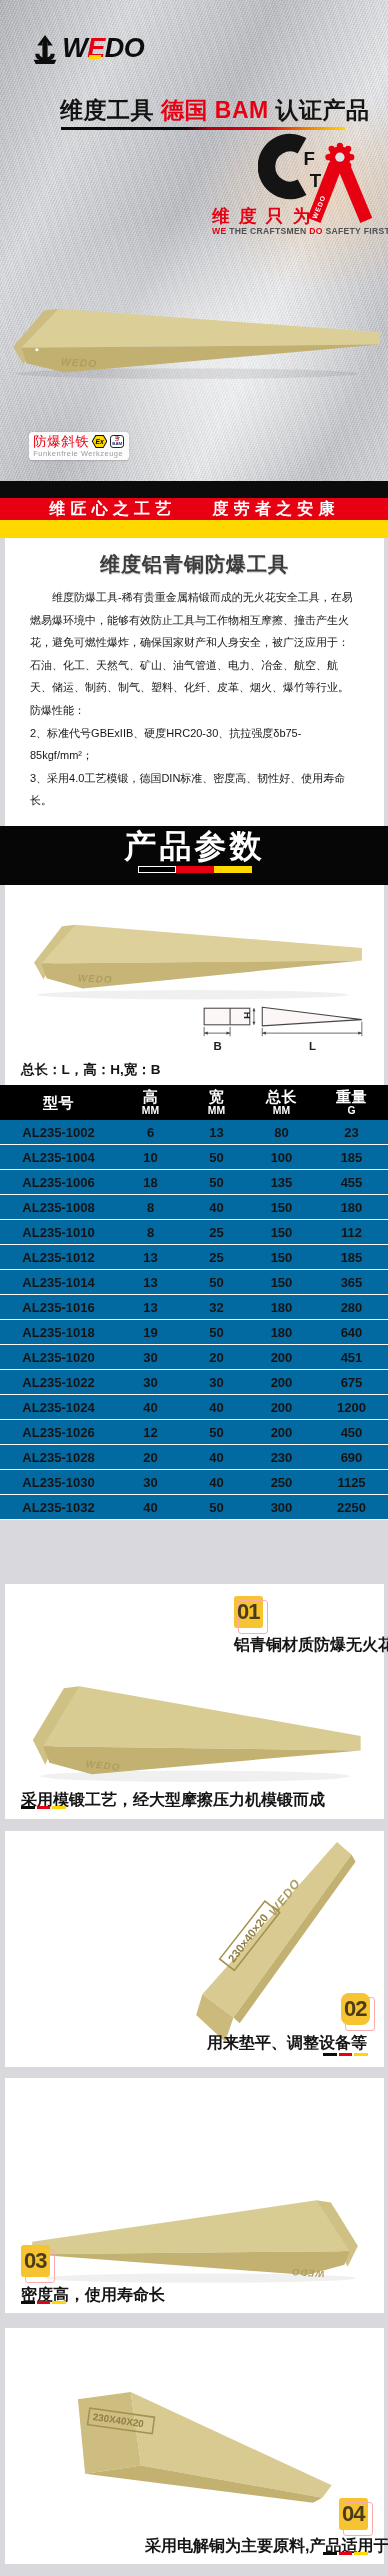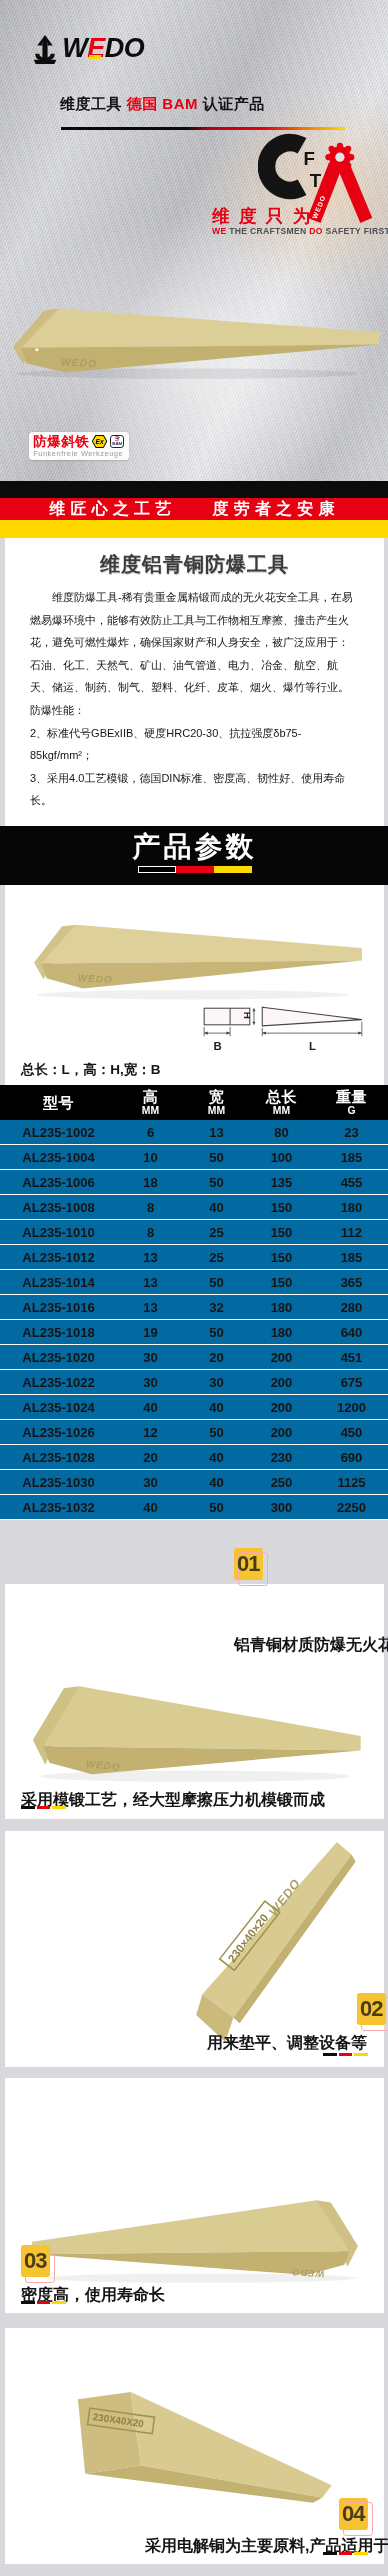--- a/index.html
+++ b/index.html
@@ -11,35 +11,35 @@
   .hero{position:absolute;left:0;top:0;width:389px;height:481px;
     background:
       radial-gradient(ellipse 55% 35% at 84% 40%, rgba(255,170,80,.25), transparent 60%),
       radial-gradient(ellipse 75% 45% at 50% 74%, rgba(255,255,255,.55), transparent 65%),
       repeating-linear-gradient(115deg, rgba(255,255,255,.20) 0 0.5px, rgba(118,120,126,.17) 0.5px 1.6px, rgba(205,206,210,.12) 1.6px 2.6px),
       linear-gradient(115deg,#b4b5b9 0%,#dcdde0 22%,#bdbec3 45%,#e9eaec 68%,#c4c5c9 88%,#d5d6d9 100%);}
   .brandrow{position:absolute;left:33px;top:33px;display:flex;align-items:center;gap:5.2px;}
   .brandtext{font-size:27px;font-style:italic;font-weight:900;color:#0d0d0d;letter-spacing:-0.5px;}
   .brandtext .e{position:relative;color:#e60012;}
   .brandtext .e::after{content:"";position:absolute;left:1.6px;bottom:4.1px;width:12.4px;height:3.6px;background:#ffd800;transform:skewX(-14deg);}
-  .headline{position:absolute;left:60px;top:95px;font-size:15px;font-weight:900;color:#131313;letter-spacing:0.5px;white-space:nowrap;}
+  .headline{position:absolute;left:60px;top:95px;font-size:23px;font-weight:900;color:#131313;letter-spacing:0.5px;white-space:nowrap;}
   .headline .red{color:#e60012;}
   .headline-rule{position:absolute;left:61px;top:127px;width:284px;height:3.1px;
     background:linear-gradient(90deg,#0a0a0a 0%,#0a0a0a 44%,#b30010 52%,#e60012 72%,#f08a00 88%,#ffd800 100%);}
   .stampsvg{position:absolute;left:258px;top:131px;}
   .stamp-cn{position:absolute;left:212px;top:204px;font-size:17.6px;font-weight:900;color:#e60012;letter-spacing:9.3px;white-space:nowrap;}
   .stamp-en{position:absolute;left:212px;top:226px;font-size:8.6px;font-weight:700;color:#4d4f52;letter-spacing:0.3px;white-space:nowrap;}
   .stamp-en .red{color:#e60012;}
   .herowedge{position:absolute;left:11.4px;top:302px;}
 
   
   .cert{position:absolute;left:28.5px;top:432px;width:100px;height:27.5px;background:#fcfcfc;border-radius:3.6px;
         padding:2.6px 3.1px 1.6px 4.7px;box-shadow:0 0.5px 1.6px rgba(0,0,0,.15);}
   .cert-row{display:flex;align-items:center;gap:2.6px;}
-  .cert-title{font-size:13.5px;font-weight:700;color:#e60012;letter-spacing:0.5px;line-height:13.5px;white-space:nowrap;}
+  .cert-title{font-size:13.5px;font-weight:400;color:#e60012;letter-spacing:0.5px;line-height:13.5px;white-space:nowrap;}
   .hex{width:15.6px;height:13.5px;background:#0a0a0a;clip-path:polygon(25% 0,75% 0,100% 50%,75% 100%,25% 100%,0 50%);
        display:flex;align-items:center;justify-content:center;flex:none;}
   .hexin{width:13.5px;height:11.4px;background:#ffd900;clip-path:polygon(25% 0,75% 0,100% 50%,75% 100%,25% 100%,0 50%);
        display:flex;align-items:center;justify-content:center;font-size:6.7px;font-style:italic;font-weight:800;color:#000;}
   .bam{width:14.5px;height:13.5px;border:1px solid #222;border-radius:3.1px;background:#fff;display:flex;flex-direction:column;
        align-items:center;justify-content:center;flex:none;}
   .bamtext{font-size:4.4px;font-weight:800;color:#1b2a6b;line-height:4.1px;}
   .cert-sub{font-size:7.5px;color:#9a9b9e;letter-spacing:0.5px;margin-top:0.5px;white-space:nowrap;}
 
   
@@ -61,21 +61,21 @@
   .intro-title{position:absolute;left:0;top:551px;width:389px;text-align:center;font-size:20px;font-weight:900;
                color:#3c3c3c;letter-spacing:1px;text-shadow:0.5px 1px 1px rgba(0,0,0,.25);}
   .intro-text{position:absolute;left:30px;top:586px;width:328px;font-size:11px;line-height:22.6px;color:#161616;font-weight:500;}
   .intro-text p{margin:0;}
   .intro-text .para{text-indent:2em;}
 
   
   .banner{position:absolute;left:0;width:389px;background:#060606;display:flex;flex-direction:column;align-items:center;}
   #banner-params{top:826px;height:59px;}
   #banner-display{top:1519px;height:63px;}
-  .banner .t{color:#fff;font-size:28px;font-weight:900;letter-spacing:3.1px;margin-top:6.2px;line-height:29px;white-space:nowrap;}
+  .banner .t{color:#fff;font-size:32px;font-weight:900;letter-spacing:3.1px;margin-top:6.2px;line-height:29px;white-space:nowrap;}
   .flagbar{display:flex;margin-top:4.7px;}
   .flagbar .fb{width:38px;height:6.7px;}
   .flagbar .fk{background:#000;border:1px solid #fff;}
   .flagbar .fr{background:#e60012;}
   .flagbar .fy{background:#ffd800;}
 
   
   .paramwedge{position:absolute;left:32px;top:919px;}
   .diagram{position:absolute;left:200px;top:1004px;}
   .dims-note{position:absolute;left:21px;top:1061px;font-size:13.5px;font-weight:600;color:#141414;white-space:nowrap;}
@@ -361,21 +361,21 @@
         <div class="tcell c0">AL235-1032</div>
         <div class="tcell c1">40</div>
         <div class="tcell c2">50</div>
         <div class="tcell c3">300</div>
         <div class="tcell c4">2250</div>
       </div>
     </div>
 
 
   <div class="card" id="show1"></div>
-  <div class="numbadge" style="left:234px;top:1548px;">01</div>
+  <div class="numbadge" style="left:234px;top:1596px;">01</div>
   <div class="caption" style="left:234px;top:1635px;">铝青铜材质防爆无火花</div>
   <svg class="photo" style="left:28.5px;top:1678px;" width="335" height="106" viewBox="0 0 645 205">
     <ellipse cx="320" cy="190" rx="300" ry="11" fill="rgba(60,60,65,.08)"></ellipse>
     <polygon points="66,20 96,16 30,168 6,120" fill="#cfc084"></polygon>
     <polygon points="96,16 640,112 640,140 26,132" fill="#d9cc93"></polygon>
     <polygon points="26,132 640,140 120,186 38,164" fill="#c2b170"></polygon>
     <text class="engrave" x="108" y="172" font-size="19" transform="rotate(6 108 172)">WEDO</text>
   </svg>
   <div class="caption" style="left:21px;top:1790px;">采用模锻工艺，经大型摩擦压力机模锻而成</div>
   <div class="ministripe" style="left:21px;top:1806px;">
@@ -390,21 +390,21 @@
     <polygon points="348,30 356,44 132,356 120,345" fill="#c2b170"></polygon>
     <polygon points="60,300 120,345 104,392 48,340" fill="#cbba7c"></polygon>
     <g transform="translate(200,150) rotate(-52)">
       <text class="engrave" font-size="24">WEDO</text>
     </g>
     <g transform="translate(120,240) rotate(-52)">
       <rect x="-10" y="-26" width="142" height="36" fill="none" stroke="#a3924f" stroke-width="3"></rect>
       <text font-size="22" fill="#8f7f45" font-weight="700">230×40×20</text>
     </g>
   </svg>
-  <div class="numbadge" style="left:357px;top:1993px;">02</div>
+  <div class="numbadge" style="left:341px;top:1993px;border-radius:8px;">02</div>
   <div class="caption" style="left:207px;top:2033px;width:159px;text-align:right;">用来垫平、调整设备等</div>
   <div class="ministripe" style="left:323px;top:2053px;">
       <span class="ms-k"></span>
       <span class="ms-r"></span>
       <span class="ms-y"></span>
     </div>
 
   <div class="card" id="show3"></div>
   <svg class="photo" style="left:28.5px;top:2194px;" width="332" height="91" viewBox="0 0 640 175">
     <ellipse cx="330" cy="162" rx="300" ry="9" fill="rgba(60,60,65,.08)"></ellipse>

